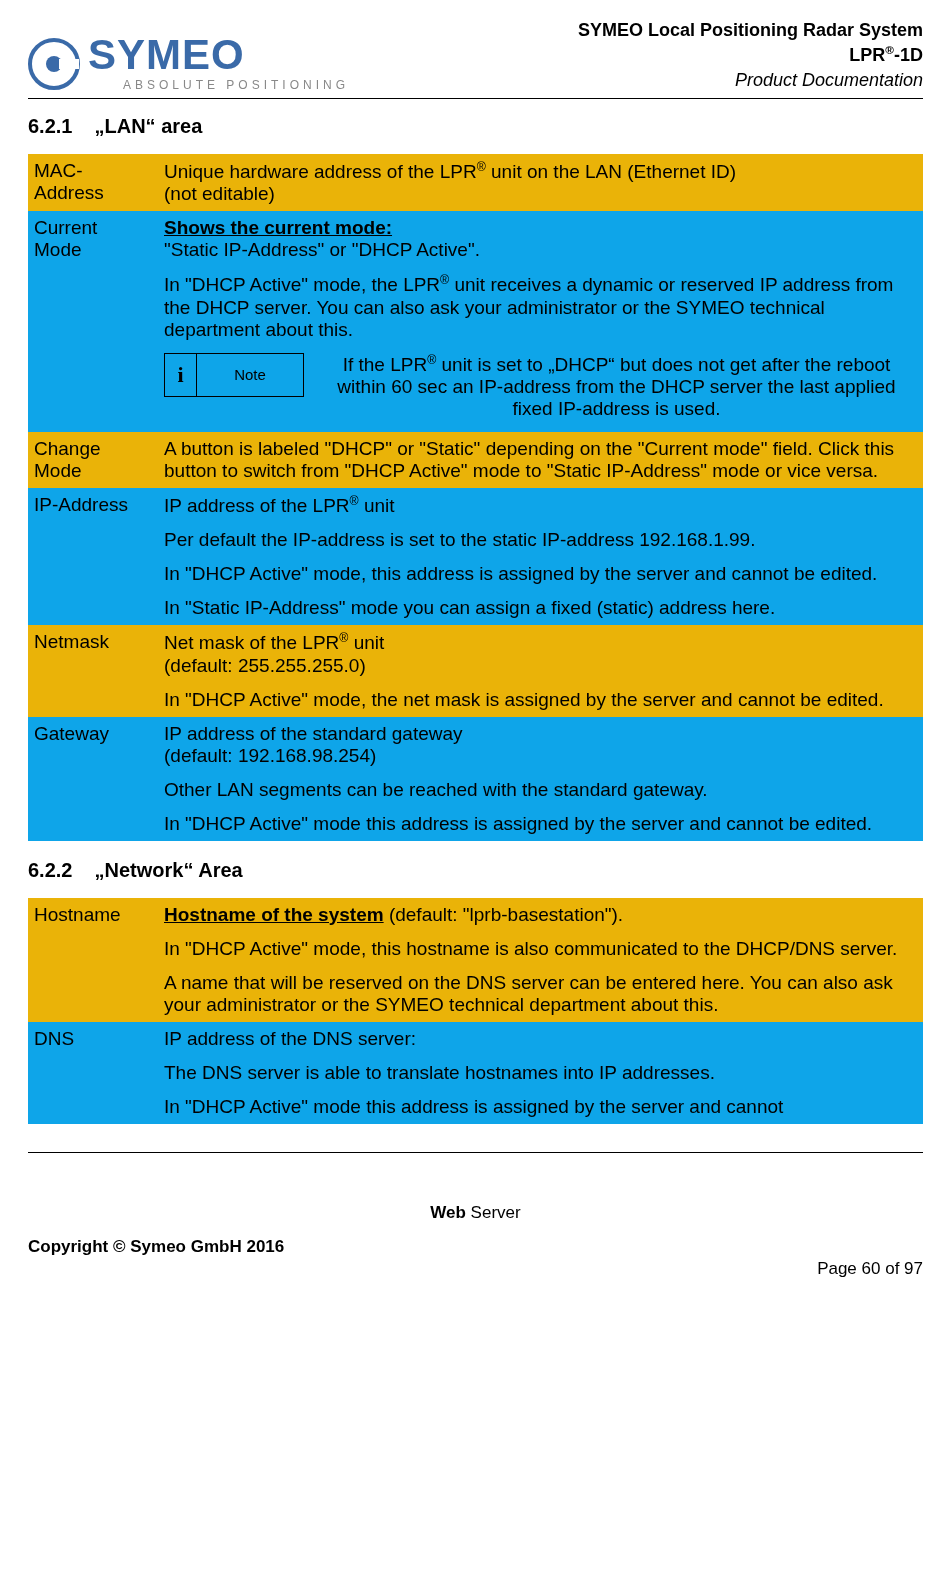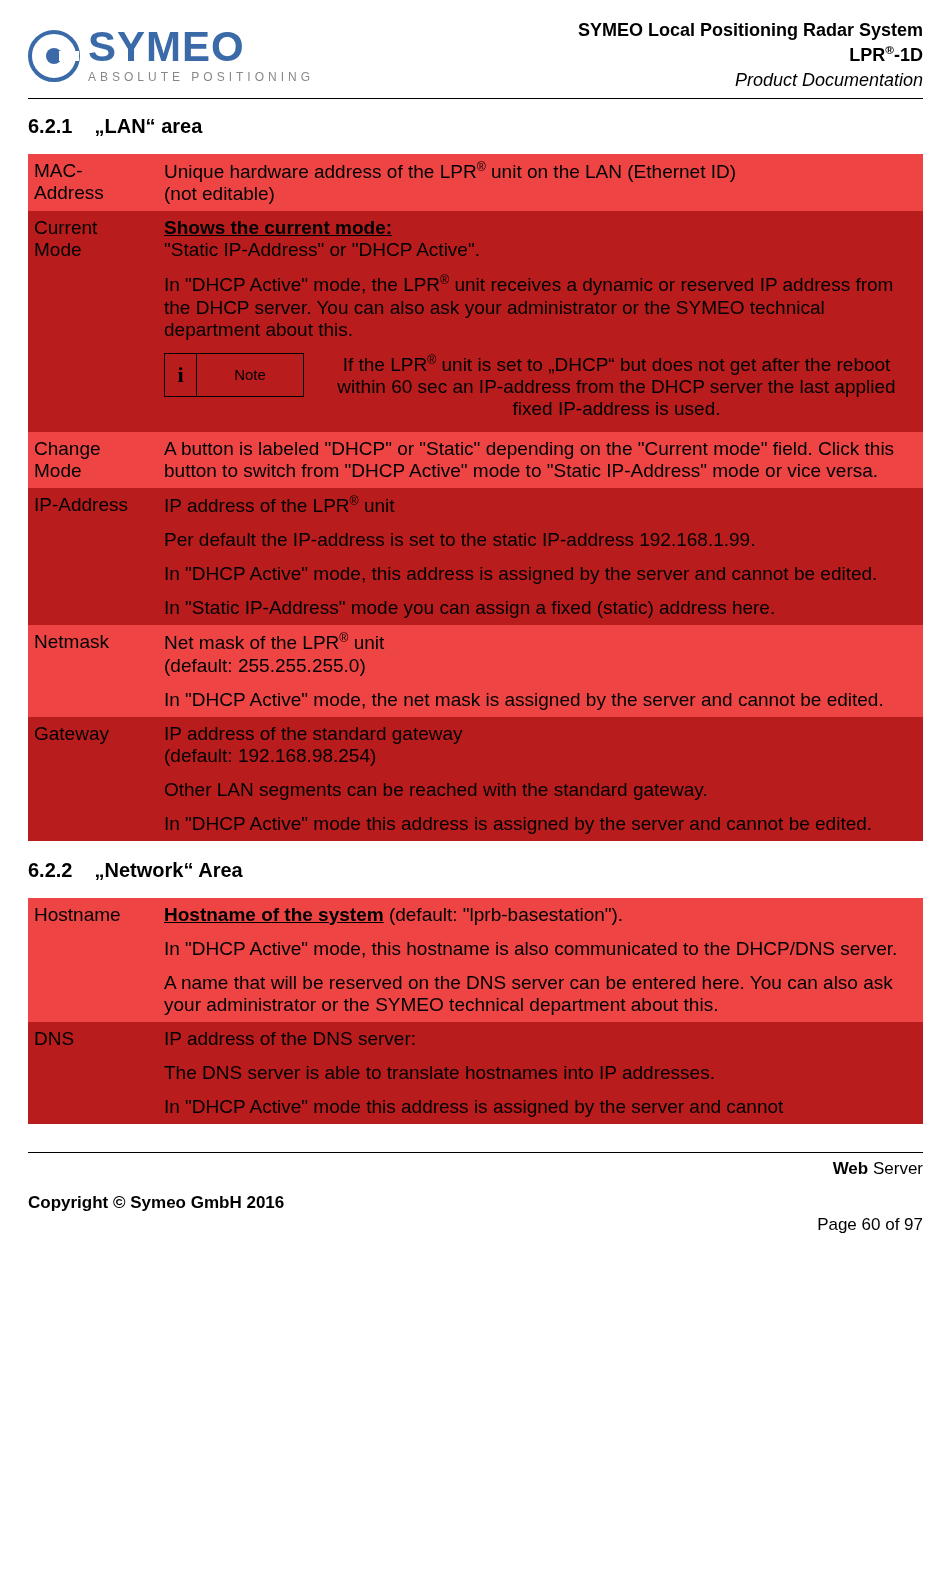--- a/index.html
+++ b/index.html
@@ -7,21 +7,21 @@
       font-family: Arial, Helvetica, sans-serif;
       font-size: 19px;
       width: 951px;
       background: #fff;
       color: #000;
       padding: 18px 28px;
     }
     .header {
       display: flex;
       justify-content: space-between;
-      align-items: center;
+      align-items: flex-end;
       border-bottom: 1px solid #000;
       padding-bottom: 6px;
       margin-bottom: 16px;
       gap: 35px;
     }
     .logo-block { display: flex; align-items: flex-start; gap: 8px; }
     .logo-circle {
       width: 52px; height: 52px;
       border: 4px solid #3a6aa8;
       border-radius: 50%;
@@ -51,20 +51,21 @@
       font-weight: bold;
       color: #3a6aa8;
       letter-spacing: 1px;
       line-height: 1;
     }
     .tagline {
       font-size: 12px;
       color: #888;
       letter-spacing: 4px;
       margin-top: 2px;
+      margin-left: 35px;
     }
     .header-right {
       text-align: right;
       font-size: 18px;
       line-height: 1.35;
     }
     .header-right .l1 { font-weight: bold; }
     .header-right .l2 { font-weight: bold; }
     .header-right .l3 { font-style: italic; }
     h3 {
@@ -78,22 +79,22 @@
       border-collapse: collapse;
       margin-bottom: 18px;
     }
     table.defs td {
       vertical-align: top;
       padding: 6px 8px 6px 6px;
     }
     table.defs td.term {
       width: 130px;
     }
-    tr.shade td { background: #ef4444; }
-    tr.plain td { background: #b91c1c; }
+    tr.shade td { background: #eab308; }
+    tr.plain td { background: #0ea5e9; }
     .para { margin: 0 0 12px 0; }
     .para:last-child { margin-bottom: 0; }
     .underline { text-decoration: underline; font-weight: bold; }
     sup { font-size: 0.65em; vertical-align: super; }
     .note-row { display: flex; align-items: flex-start; gap: 14px; margin-top: 8px; margin-bottom: 6px;}
     .note-box {
       border: 1px solid #000;
       width: 140px;
       height: 44px;
       display: flex;
@@ -117,23 +118,24 @@
       justify-content: center;
       font-size: 15px;
     }
     .note-text { flex: 1; text-align: center; }
     .footer {
       border-top: 1px solid #000;
       padding-top: 6px;
       margin-top: 28px;
     }
     .footer-section {
-      text-align: right;
+      text-align: center;
       font-size: 17px;
       margin-bottom: 14px;
+      margin-top: 44px;
     }
     .footer-section b { font-weight: bold; }
     .footer-row {
       display: flex;
       justify-content: space-between;
       font-size: 17px;
     }
     .footer-row .copy { font-weight: bold; }
     .footer-row .page { align-self: flex-end; margin-top: 22px; }
   </style>

